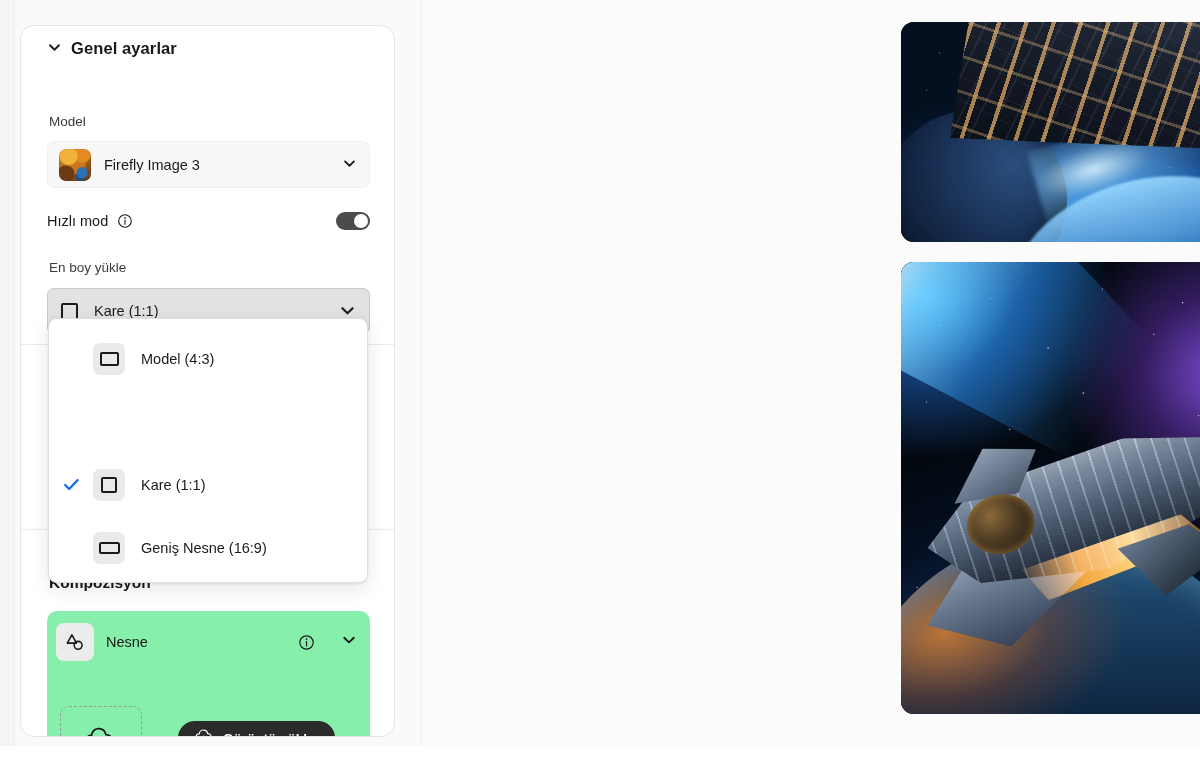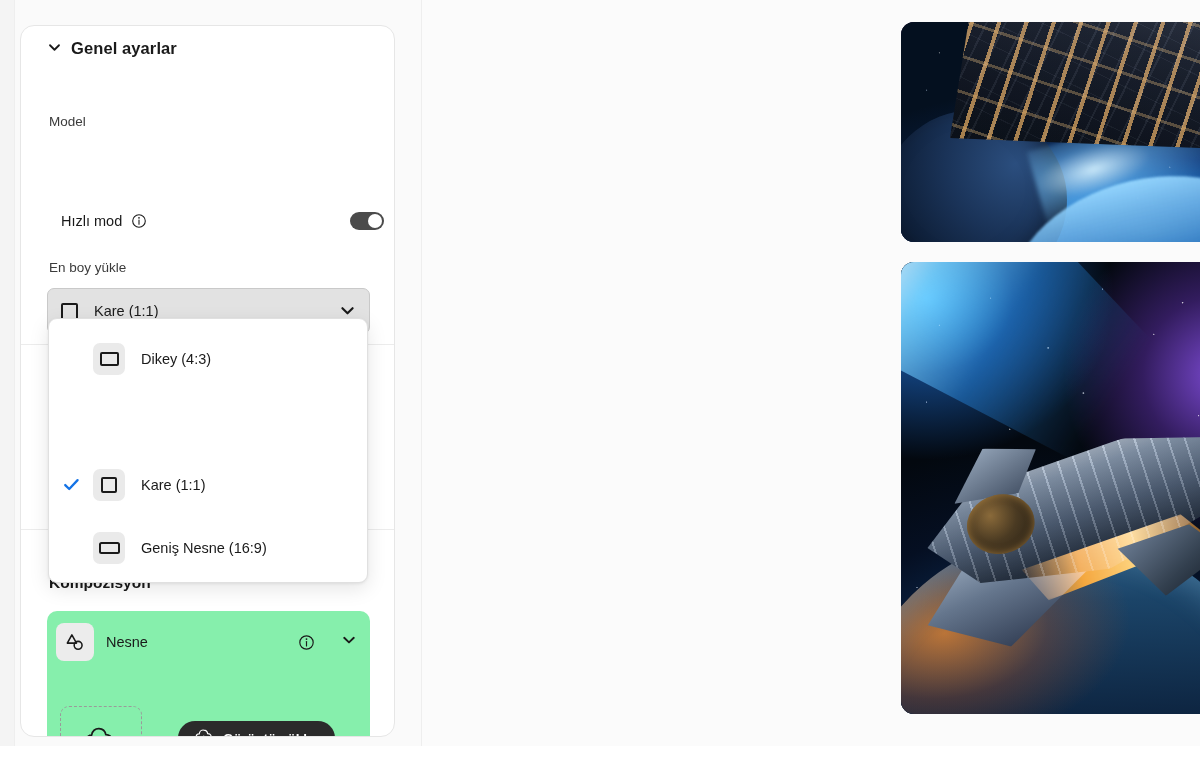--- a/index.html
+++ b/index.html
@@ -125,21 +125,21 @@
     color: #1a1a1a;
     flex: 1 1 auto;
   }
   .caret-sm { color: #1a1a1a; font-size: 13px; line-height: 1; }
 
   
   .quick-row {
     position: absolute;
     left: 26px; top: 180px;
     width: 323px; height: 30px;
-    display: flex; align-items: center; margin-left: 14px;
+    display: flex; align-items: center;
   }
   .quick-label { font-size: 14.5px; color: #1a1a1a; }
   .info-icon {
     margin-left: 9px;
     width: 16px; height: 16px;
     display: inline-flex; align-items: center; justify-content: center;
   }
   .toggle {
     margin-left: auto;
     width: 34px; height: 18px;
@@ -491,20 +491,29 @@
         <span class="chev">
           <svg width="15" height="15" viewBox="0 0 16 16" aria-hidden="true">
             <path d="M3.2 5.6 L8 10.4 L12.8 5.6" fill="none" stroke="#1a1a1a" stroke-width="1.9" stroke-linecap="round" stroke-linejoin="round"></path>
           </svg>
         </span>
         <span class="panel-header-title text-sel-none">Genel ayarlar</span>
       </div>
 
       <div class="field-label text-sel-none" style="top:88px;">Model</div>
 
+      <div class="model-select">
+        <span class="model-thumb"></span>
+        <span class="model-name text-sel-none">Firefly Image 3</span>
+        <span class="caret-sm">
+          <svg width="15" height="15" viewBox="0 0 16 16" aria-hidden="true">
+            <path d="M3.2 5.8 L8 10.4 L12.8 5.8" fill="none" stroke="#1a1a1a" stroke-width="1.9" stroke-linecap="round" stroke-linejoin="round"></path>
+          </svg>
+        </span>
+      </div>
 
       <div class="quick-row">
         <span class="quick-label text-sel-none">Hızlı mod</span>
         <span class="info-icon">
           <svg width="16" height="16" viewBox="0 0 16 16" aria-hidden="true">
             <circle cx="8" cy="8" r="6.3" fill="none" stroke="#1a1a1a" stroke-width="1.1"></circle>
             <circle cx="8" cy="4.8" r=".85" fill="#1a1a1a"></circle>
             <path d="M8 7.1 L8 11.3" stroke="#1a1a1a" stroke-width="1.1" stroke-linecap="round"></path>
           </svg>
         </span>
@@ -571,21 +580,21 @@
     </div>
   </div>
 
   <div class="aspect-menu">
 
     <div class="menu-item" style="top:8px;">
       <span class="menu-check"></span>
       <span class="menu-icon-box">
           <span class="g-land"></span>
         </span>
-      <span class="menu-label text-sel-none">Dikey (4:3)</span>
+      <span class="menu-label text-sel-none">Model (4:3)</span>
     </div>
 
 
     <div class="menu-item" style="top:134px;">
       <span class="menu-check">
         <svg width="19" height="19" viewBox="0 0 20 20" aria-hidden="true">
           <path d="M3.4 10.6 L7.6 14.8 L16.4 5.4" fill="none" stroke="#1473e6" stroke-width="2.4" stroke-linecap="round" stroke-linejoin="round"></path>
         </svg>
       </span>
       <span class="menu-icon-box">

